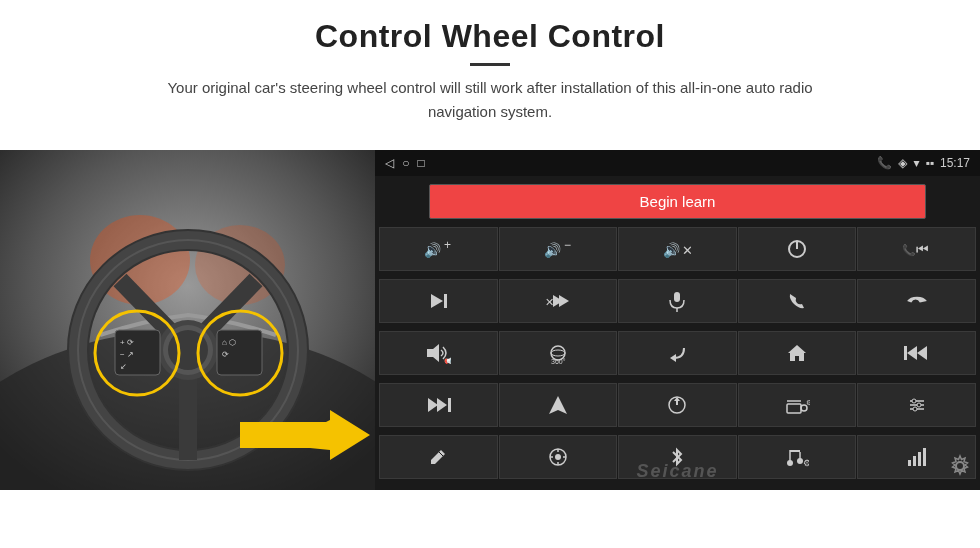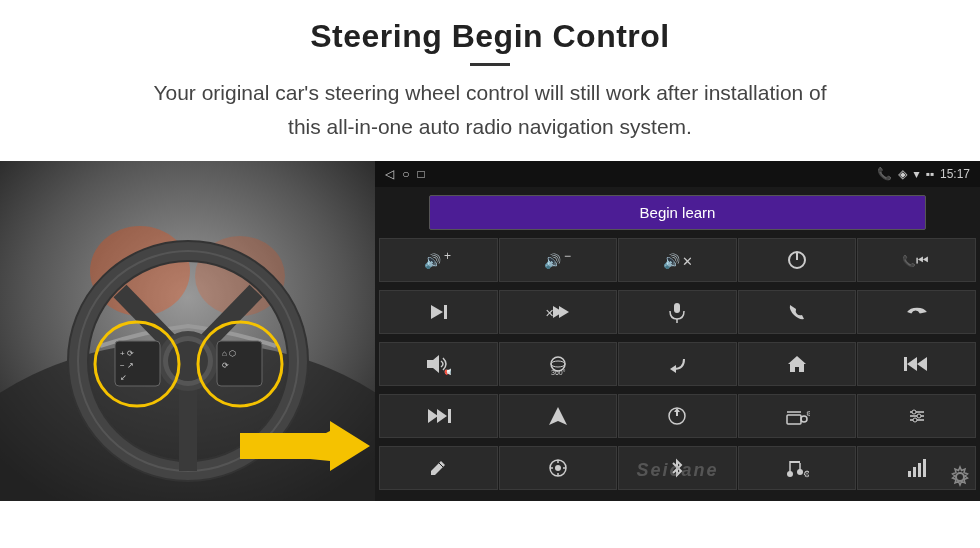--- a/index.html
+++ b/index.html
@@ -34,25 +34,25 @@
     }
 
     .title-divider {
       width: 40px;
       height: 3px;
       background: #333;
       margin: 8px auto 10px;
     }
 
     .subtitle {
-      font-size: 21px;
+      font-size: 15px;
       color: #444;
       line-height: 1.6;
       max-width: 700px;
-      margin: 0 auto;
+      margin: 8px auto;
     }
 
     .content-row {
       display: flex;
       flex-direction: row;
       width: 100%;
       flex: 1;
       margin-top: 8px;
     }
 
@@ -113,21 +113,21 @@
     }
 
     
     .begin-learn-row {
       padding: 8px 10px;
       display: flex;
       justify-content: center;
     }
 
     .begin-learn-btn {
-      background: #4c1d95;
+      background: #ef4444;
       border: 1px solid #555;
       color: #fff;
       font-size: 15px;
       padding: 8px 60px;
       cursor: pointer;
       width: 85%;
       text-align: center;
       border-radius: 2px;
     }
 
@@ -149,21 +149,21 @@
       height: 44px;
       cursor: pointer;
       color: #ddd;
       font-size: 16px;
       position: relative;
     }
 
     
     .watermark {
       position: absolute;
-      bottom: 20px;
+      bottom: 8px;
       left: 50%;
       transform: translateX(-50%);
       color: rgba(150, 150, 150, 0.4);
       font-size: 18px;
       font-style: italic;
       font-weight: bold;
       letter-spacing: 2px;
       pointer-events: none;
     }
 
@@ -184,21 +184,21 @@
       position: absolute;
       top: 0; left: 0;
     }
   </style>
 </head>
 <body>
 
 <div class="page-wrapper">
 
   <div class="header-section">
-    <h1 class="main-title">Steering Begin Control</h1>
+    <h1 class="main-title">Control Wheel Control</h1>
     <div class="title-divider"></div>
     <p class="subtitle">Your original car's steering wheel control will still work after installation of this all-in-one auto radio navigation system.</p>
   </div>
 
   <div class="content-row">
 
     <div class="car-panel">
       <div class="car-image-bg">
 
         <svg class="car-svg-wrapper" viewBox="0 0 375 340" xmlns="http://www.w3.org/2000/svg">

